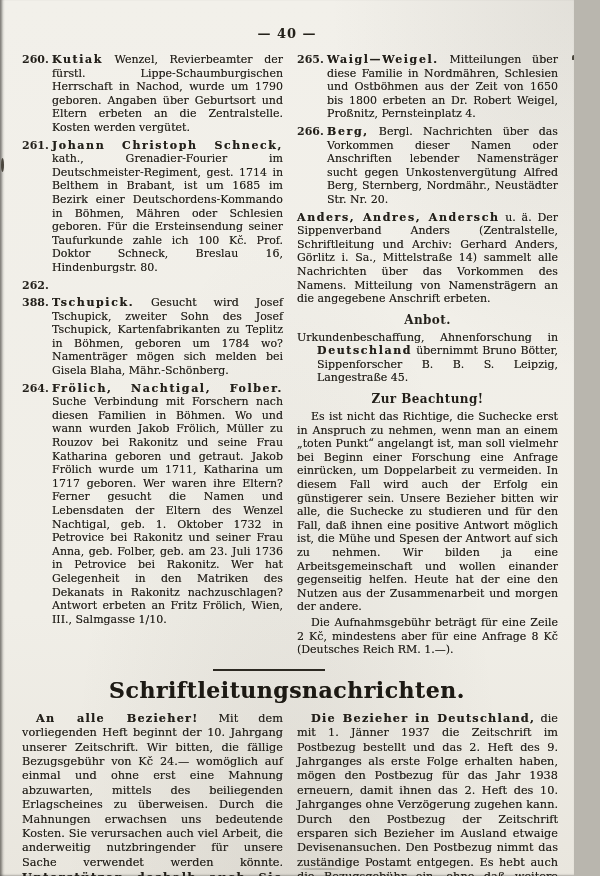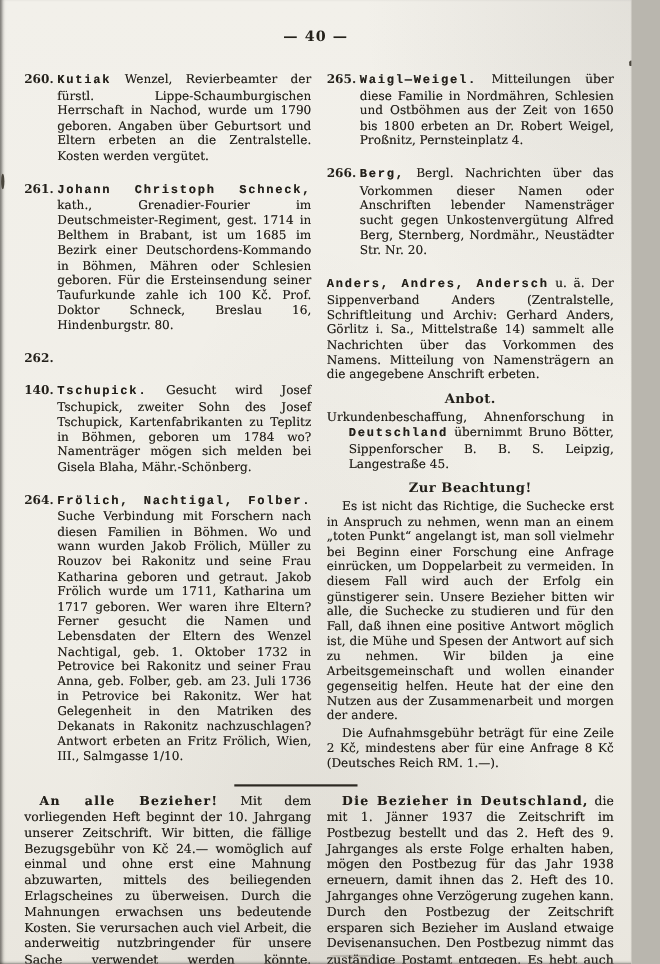--- a/index.html
+++ b/index.html
@@ -23,26 +23,26 @@
     text-align:center;
     padding-top:26px;
     font-size:13px;font-weight:bold;letter-spacing:1px;
     color:#24211a;
   }
   .cols{
     display:flex;gap:14px;
     padding:8px 16px 0 22px;
   }
   .col{width:277px;}
-  .entry{display:flex;margin:16px 0 1px 0;}
+  .entry{display:flex;margin:4px 0 1px 0;}
   .entry-num{flex:0 0 30px;font-size:11px;font-weight:bold;line-height:13.6px;}
   .entry-body{flex:1;font-size:11px;line-height:13.6px;text-align:justify;
     text-shadow:0 0 .4px rgba(30,26,20,.55);}
   .s-plain{}
-  .s-sperr{letter-spacing:1.6px;font-weight:bold;font-family:Liberation Mono, monospace;}
+  .s-sperr{letter-spacing:1.6px;font-weight:bold;}
   .s-boldsperr{font-weight:bold;letter-spacing:1.2px;}
   .subhead{
     text-align:center;font-size:12px;font-weight:bold;
     margin:7px 0 4px 0;letter-spacing:.4px;
   }
   .para{
     font-size:11px;line-height:13.6px;text-align:justify;margin:0 0 2px 0;
     text-shadow:0 0 .4px rgba(30,26,20,.55);
   }
   .para.indent{text-indent:14px;}
@@ -87,21 +87,21 @@
           <span class="entry-body"><span class="s-sperr">Kutiak</span><span class="s-plain"> Wenzel, Revierbeamter der fürstl. Lippe-Schaumburgischen Herrschaft in Nachod, wurde um 1790 geboren. Angaben über Geburtsort und Eltern erbeten an die Zentralstelle. Kosten werden vergütet.</span></span>
         </div>
         <div class="entry">
           <span class="entry-num">261.</span>
           <span class="entry-body"><span class="s-sperr">Johann Christoph Schneck,</span><span class="s-plain"> kath., Grenadier-Fourier im Deutschmeister-Regiment, gest. 1714 in Belthem in Brabant, ist um 1685 im Bezirk einer Deutschordens-Kommando in Böhmen, Mähren oder Schlesien geboren. Für die Ersteinsendung seiner Taufurkunde zahle ich 100 Kč. Prof. Doktor Schneck, Breslau 16, Hindenburgstr. 80.</span></span>
         </div>
         <div class="entry">
           <span class="entry-num">262.</span>
         </div>
         <div class="entry">
-          <span class="entry-num">140.</span>
+          <span class="entry-num">388.</span>
           <span class="entry-body"><span class="s-sperr">Tschupick.</span><span class="s-plain"> Gesucht wird Josef Tschupick, zweiter Sohn des Josef Tschupick, Kartenfabrikanten zu Teplitz in Böhmen, geboren um 1784 wo? Namenträger mögen sich melden bei Gisela Blaha, Mähr.-Schönberg.</span></span>
         </div>
         <div class="entry">
           <span class="entry-num">264.</span>
           <span class="entry-body"><span class="s-sperr">Frölich, Nachtigal, Folber.</span><span class="s-plain"> Suche Verbindung mit Forschern nach diesen Familien in Böhmen. Wo und wann wurden Jakob Frölich, Müller zu Rouzov bei Rakonitz und seine Frau Katharina geboren und getraut. Jakob Frölich wurde um 1711, Katharina um 1717 geboren. Wer waren ihre Eltern? Ferner gesucht die Namen und Lebensdaten der Eltern des Wenzel Nachtigal, geb. 1. Oktober 1732 in Petrovice bei Rakonitz und seiner Frau Anna, geb. Folber, geb. am 23. Juli 1736 in Petrovice bei Rakonitz. Wer hat Gelegenheit in den Matriken des Dekanats in Rakonitz nachzuschlagen? Antwort erbeten an Fritz Frölich, Wien, III., Salmgasse 1/10.</span></span>
         </div>
       </div>
 
     <div class="col">
       <div>
@@ -124,20 +124,21 @@
       <div class="subhead">Zur Beachtung!</div>
       <div>
           <p class="para indent">Es ist nicht das Richtige, die Suchecke erst in Anspruch zu nehmen, wenn man an einem „toten Punkt“ angelangt ist, man soll vielmehr bei Beginn einer Forschung eine Anfrage einrücken, um Doppelarbeit zu vermeiden. In diesem Fall wird auch der Erfolg ein günstigerer sein. Unsere Bezieher bitten wir alle, die Suchecke zu studieren und für den Fall, daß ihnen eine positive Antwort möglich ist, die Mühe und Spesen der Antwort auf sich zu nehmen. Wir bilden ja eine Arbeitsgemeinschaft und wollen einander gegenseitig helfen. Heute hat der eine den Nutzen aus der Zusammenarbeit und morgen der andere.</p>
           <p class="para indent">Die Aufnahmsgebühr beträgt für eine Zeile 2 Kč, mindestens aber für eine Anfrage 8 Kč (Deutsches Reich RM. 1.—).</p>
         </div>
     </div>
   </div>
 
   <div class="divider"></div>
 
+  <div class="big-heading">Schriftleitungsnachrichten.</div>
 
   <div class="bottom-cols">
     <div class="col">
       <p class="para indent"><span class="s-boldsperr">An alle Bezieher!</span><span class="s-plain"> Mit dem vorliegenden Heft beginnt der 10. Jahrgang unserer Zeitschrift. Wir bitten, die fällige Bezugsgebühr von Kč 24.— womöglich auf einmal und ohne erst eine Mahnung abzuwarten, mittels des beiliegenden Erlagscheines zu überweisen. Durch die Mahnungen erwachsen uns bedeutende Kosten. Sie verursachen auch viel Arbeit, die anderweitig nutzbringender für unsere Sache verwendet werden könnte. </span><span class="s-sperr">Unterstützen deshalb auch Sie unsere Zentralstelle durch eine baldige Einzahlung der Bezugsgebühr!</span></p>
     </div>
     <div class="col">
       <p class="para indent"><span class="s-boldsperr">Die Bezieher in Deutschland,</span><span class="s-plain"> die mit 1. Jänner 1937 die Zeitschrift im Postbezug bestellt und das 2. Heft des 9. Jahrganges als erste Folge erhalten haben, mögen den Postbezug für das Jahr 1938 erneuern, damit ihnen das 2. Heft des 10. Jahrganges ohne Verzögerung zugehen kann. Durch den Postbezug der Zeitschrift ersparen sich Bezieher im Ausland etwaige Devisenansuchen. Den Postbezug nimmt das zuständige Postamt entgegen. Es hebt auch die Bezugsgebühr ein, ohne daß weitere Förmlichkeiten zu erledigen wären.</span></p>
     </div>
   </div>
 

